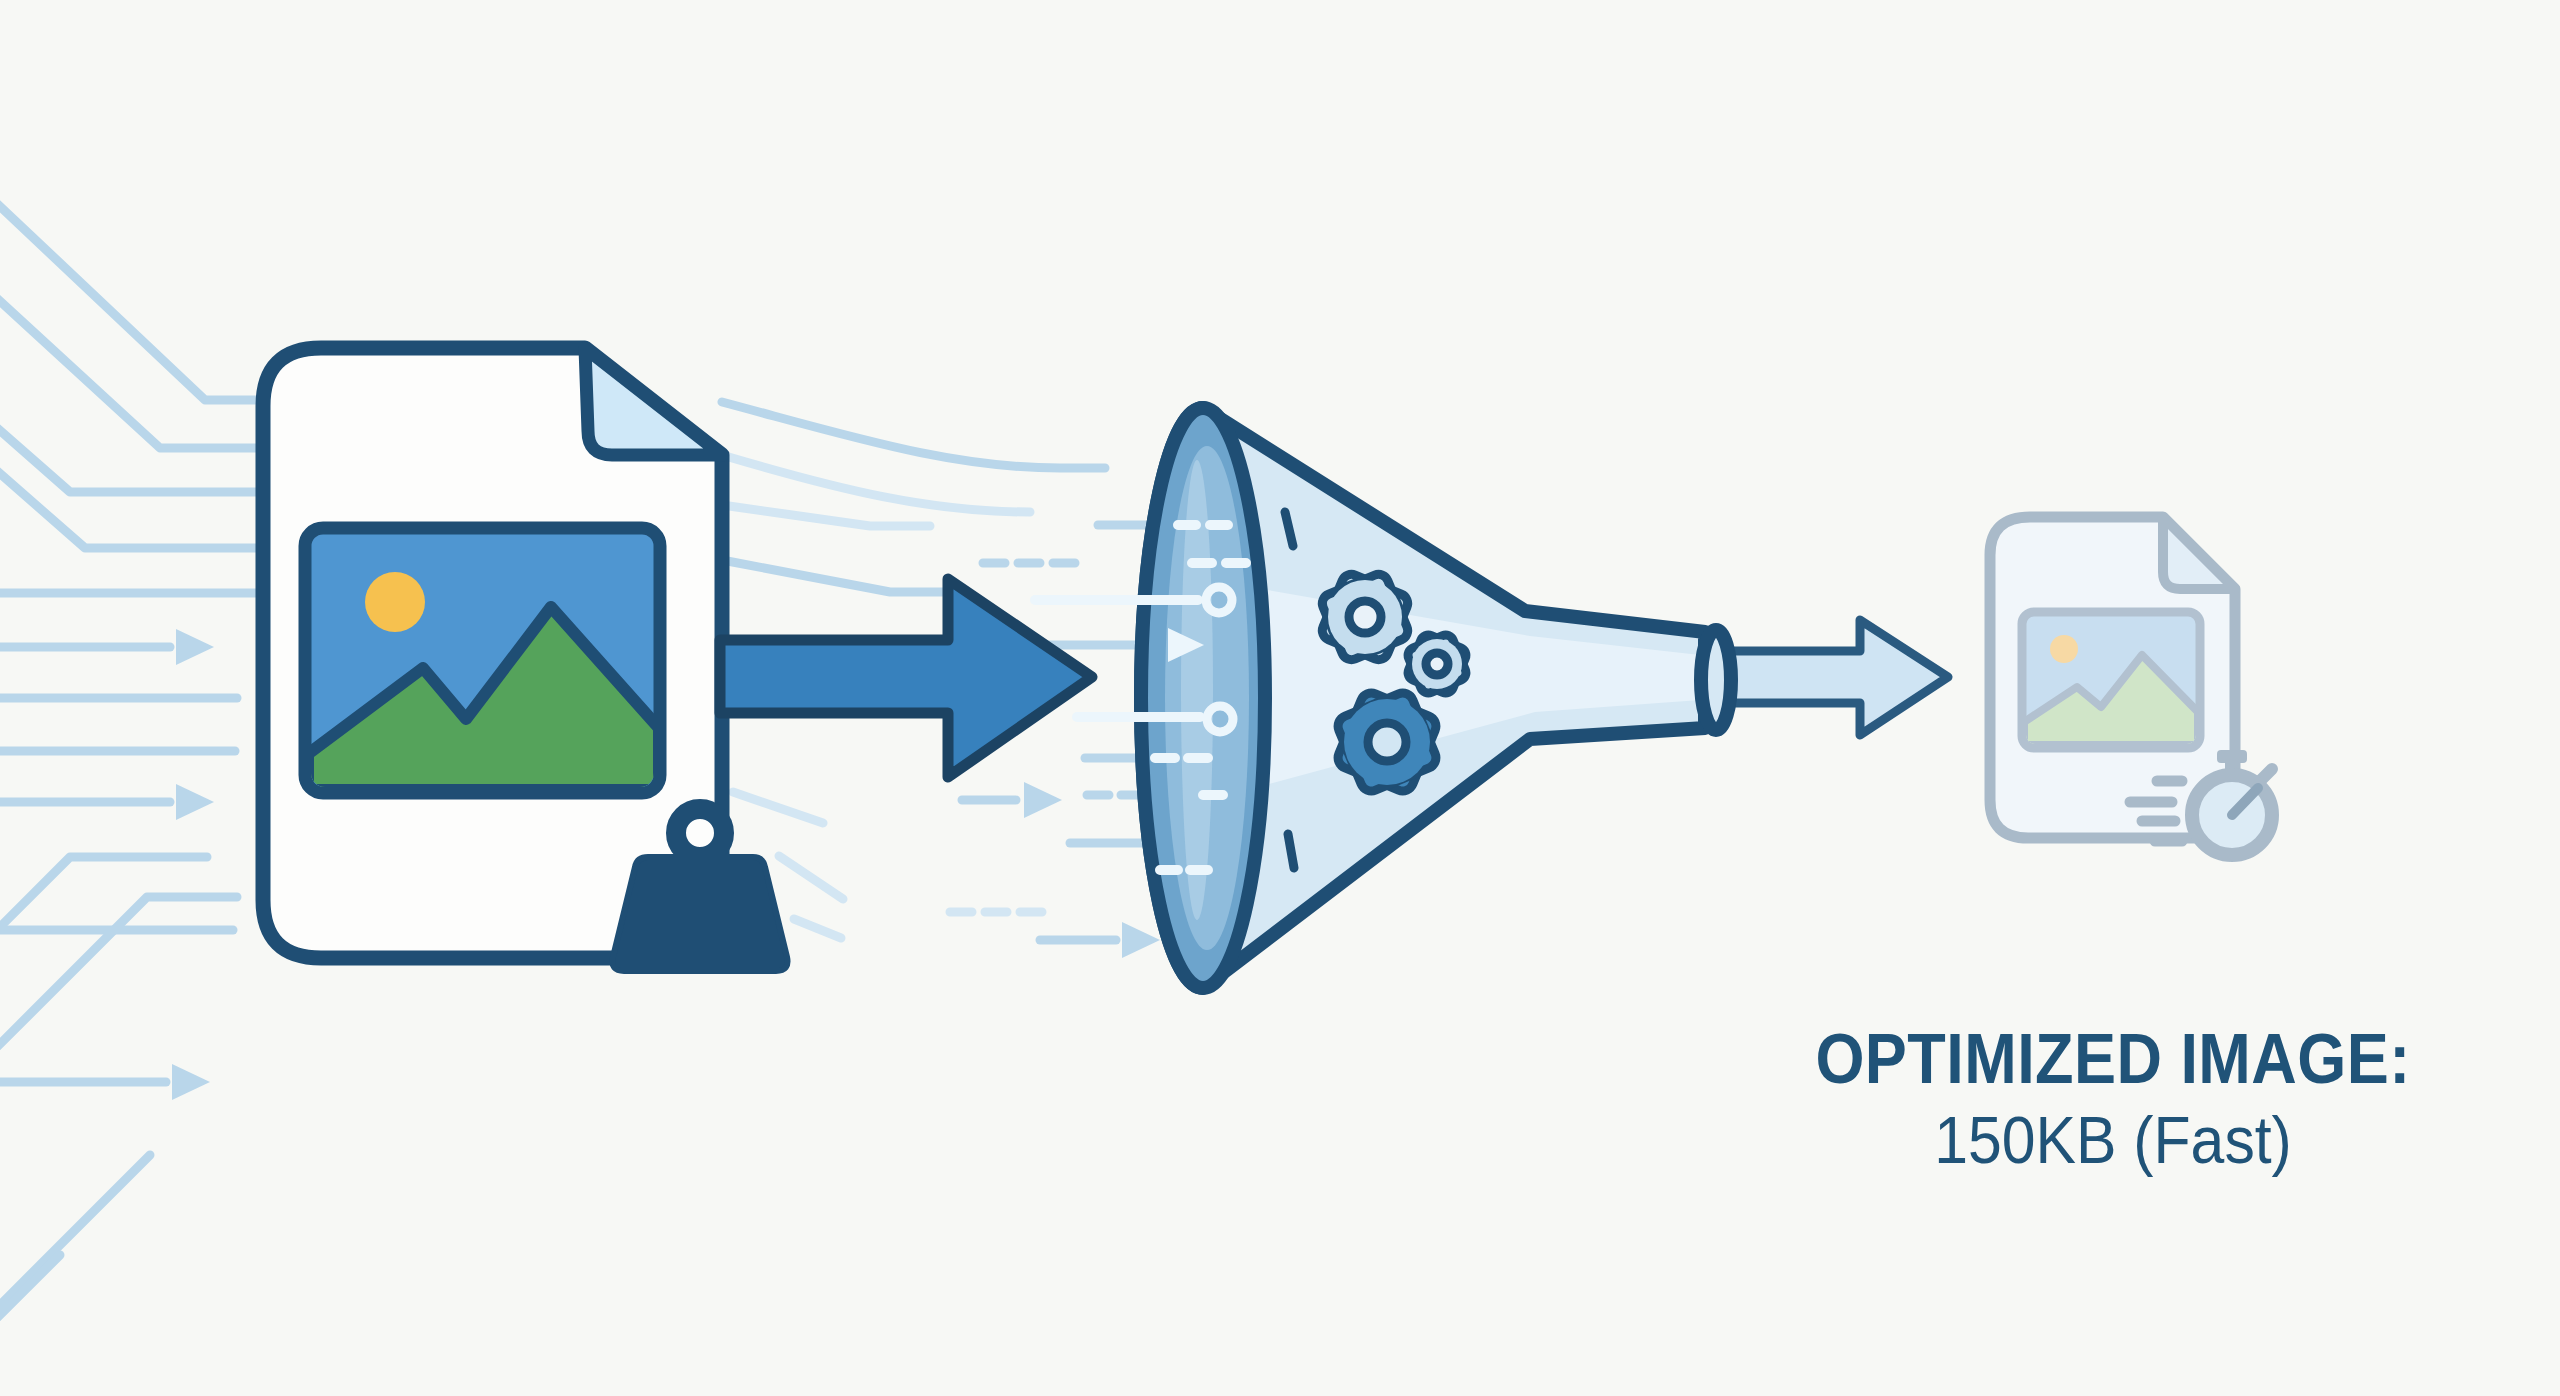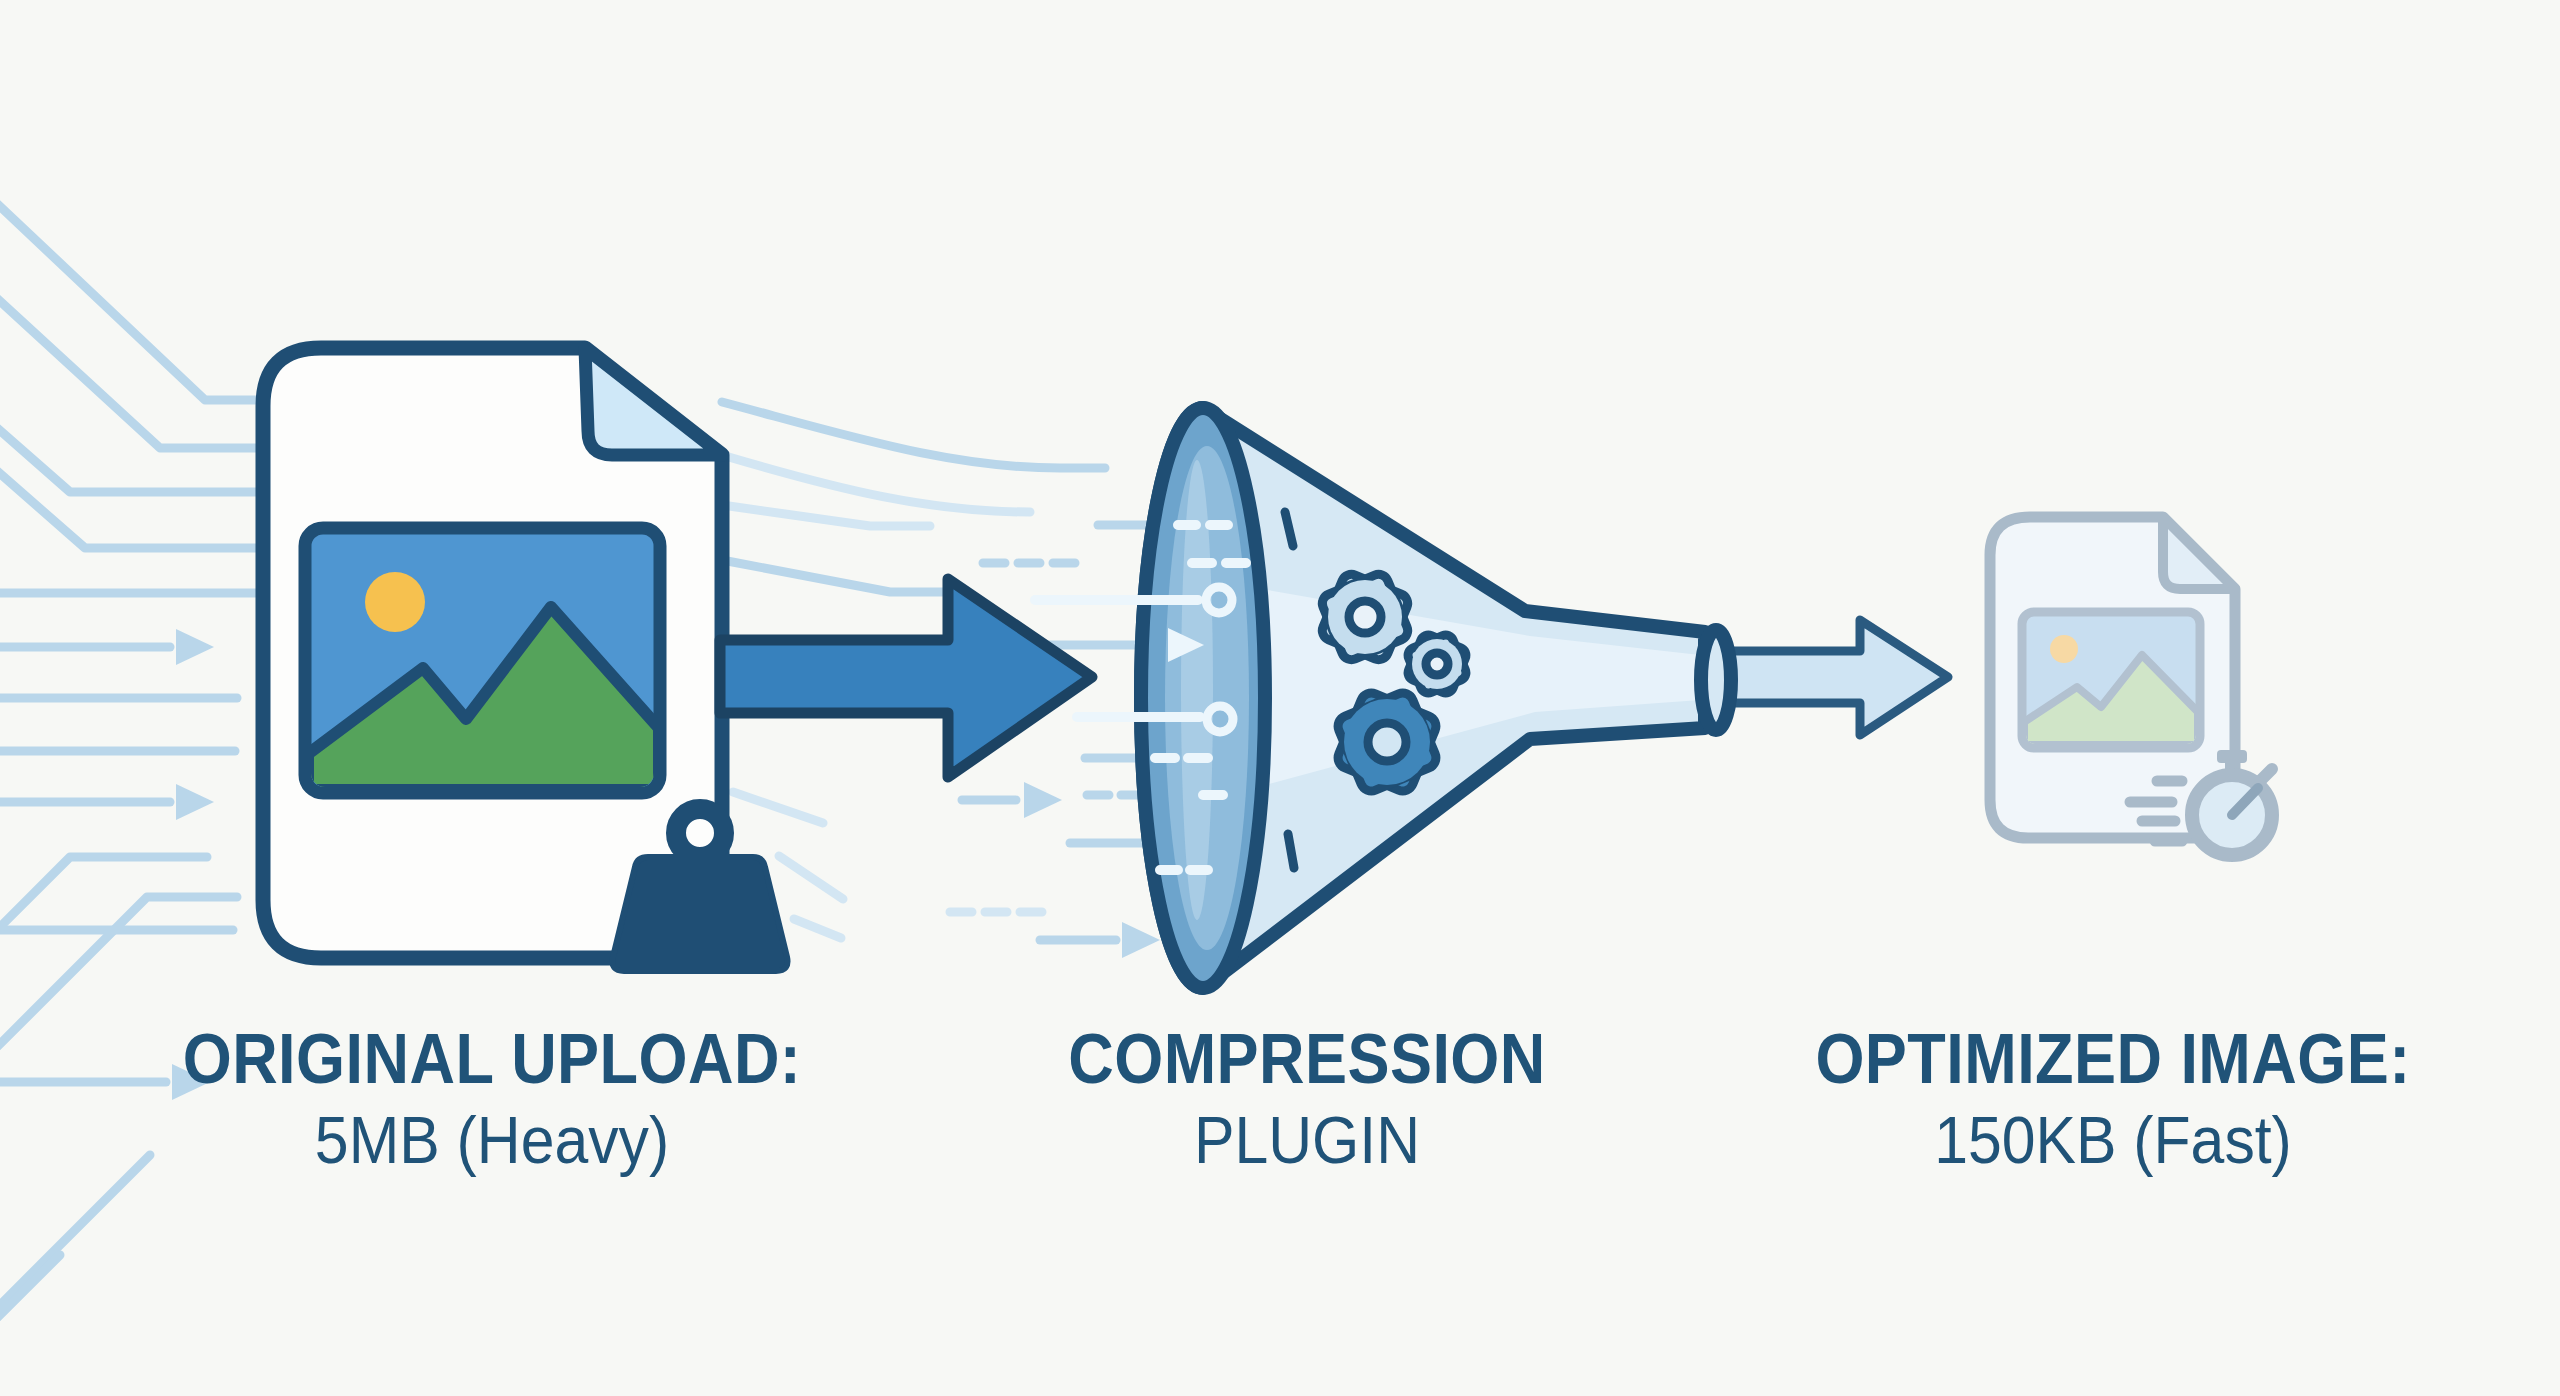--- a/index.html
+++ b/index.html
@@ -166,28 +166,20 @@
       <g>
         <rect x="2217" y="750" width="30" height="13" rx="4" fill="var(--faded-stroke)"></rect>
         <rect x="2225" y="761" width="14" height="12" fill="var(--faded-stroke)"></rect>
         <path d="M2258 783 L2272 769" stroke="var(--faded-stroke)" stroke-width="12" stroke-linecap="round" fill="none"></path>
         <circle cx="2232" cy="815" r="40" fill="var(--watch-face)" stroke="var(--faded-stroke)" stroke-width="14"></circle>
         <path d="M2232 815 L2258 788" stroke="var(--watch-hand)" stroke-width="10" stroke-linecap="round" fill="none"></path>
       </g>
     </g>
   </svg>
 
-  <div class="caption" style="left:492px;top:1019px;">
-    <div class="line1">ORIGINAL UPLOAD:</div>
-    <div class="line2">5MB (Heavy)</div>
-  </div>
 
-  <div class="caption" style="left:1307px;top:1019px;">
-    <div class="line1">COMPRESSION</div>
-    <div class="line2">PLUGIN</div>
-  </div>
 
   <div class="caption" style="left:2113px;top:1019px;text-align:center;">
     <div class="line1">OPTIMIZED IMAGE:</div>
     <div class="line2">150KB (Fast)</div>
   </div>
 
 </div>
 
 </body></html>

